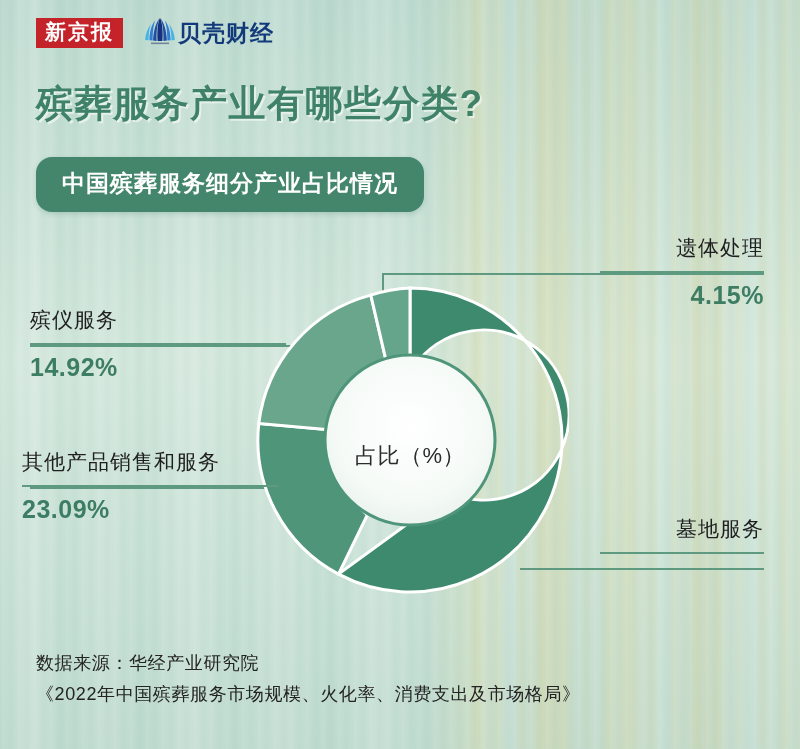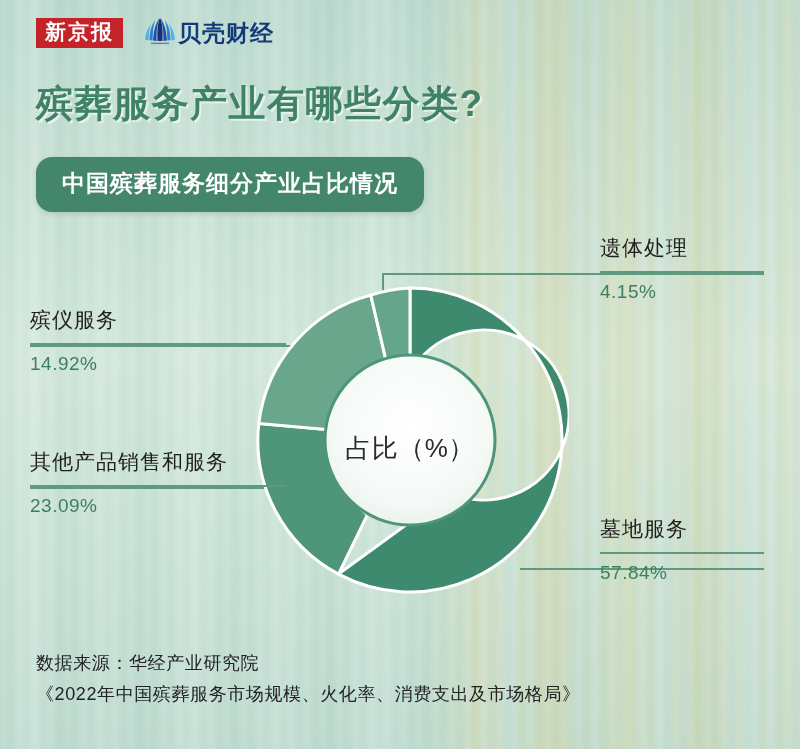--- a/index.html
+++ b/index.html
@@ -95,46 +95,46 @@
   
   #leaders{left:0;top:0;width:800px;height:749px;z-index:2;}
 
   
   #donut-wrap{
     left:251px;top:281px;width:318px;height:318px;z-index:4;
   }
   #donut-svg{display:block;}
 
   #center-label{
-    position:absolute;left:0;top:8px;width:318px;height:318px;
+    position:absolute;left:0;top:16px;width:318px;height:318px;
     display:flex;align-items:center;justify-content:center;
-    font-size:26px;color:#2b2b2b;letter-spacing:.5px;
+    font-size:22px;color:#2b2b2b;letter-spacing:.5px;
     pointer-events:none;
   }
 
   
   .callout{position:absolute;z-index:5;}
   .callout .c-name{
     font-size:21px;color:#1f1f1f;letter-spacing:1px;white-space:nowrap;
     line-height:1.15;
   }
   .callout .c-rule{
     height:2px;background:#5e9a80;margin:11px 0 9px 0;
   }
   .callout .c-val{
-    font-size:19px;font-weight:normal;color:#3d7d63;letter-spacing:.5px;
+    font-size:25px;font-weight:bold;color:#3d7d63;letter-spacing:.5px;
     white-space:nowrap;line-height:1.1;
   }
-  .callout.right{text-align:left;}
+  .callout.right{text-align:right;}
   .callout.left{text-align:left;}
 
   #callout-0{left:600px;top:236px;width:164px;}
   #callout-1{left:600px;top:517px;width:164px;}
   #callout-2{left:30px;top:308px;width:256px;}
-  #callout-3{left:30px;top:450px;width:256px;}
+  #callout-3{left:22px;top:450px;width:256px;}
 
   
   #source{
     left:36px;top:648px;
     color:#232323;font-size:18px;line-height:1.72;letter-spacing:.6px;
   }
   #source div{white-space:nowrap;}
 </style>
 </head>
 <body>
@@ -202,21 +202,20 @@
 
   <div id="callout-0" class="callout right">
     <div class="c-name">遗体处理</div>
     <div class="c-rule"></div>
     <div class="c-val">4.15%</div>
   </div>
 
   <div id="callout-1" class="callout right">
     <div class="c-name">墓地服务</div>
     <div class="c-rule"></div>
-    <div class="c-val">57.84%</div>
   </div>
 
   <div id="callout-2" class="callout left">
     <div class="c-name">殡仪服务</div>
     <div class="c-rule"></div>
     <div class="c-val">14.92%</div>
   </div>
 
   <div id="callout-3" class="callout left">
     <div class="c-name">其他产品销售和服务</div>

